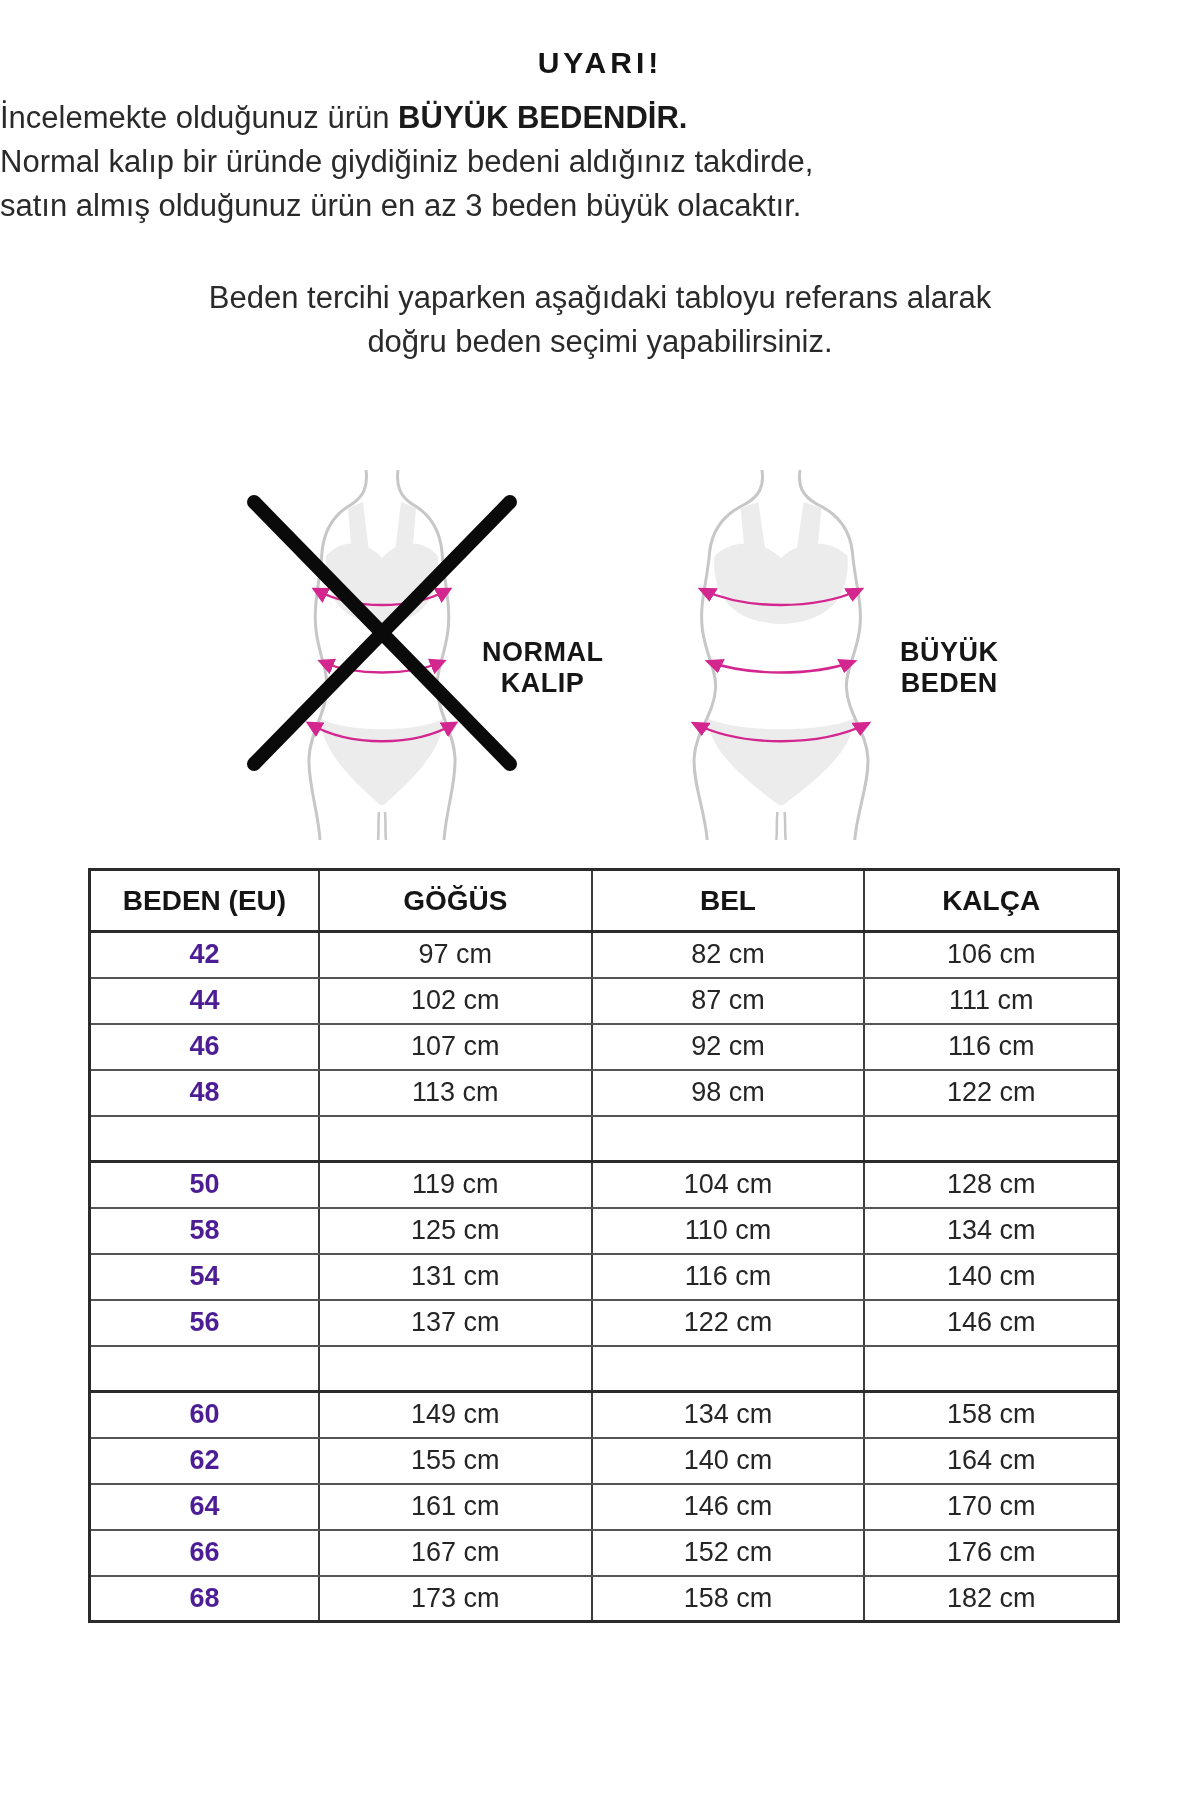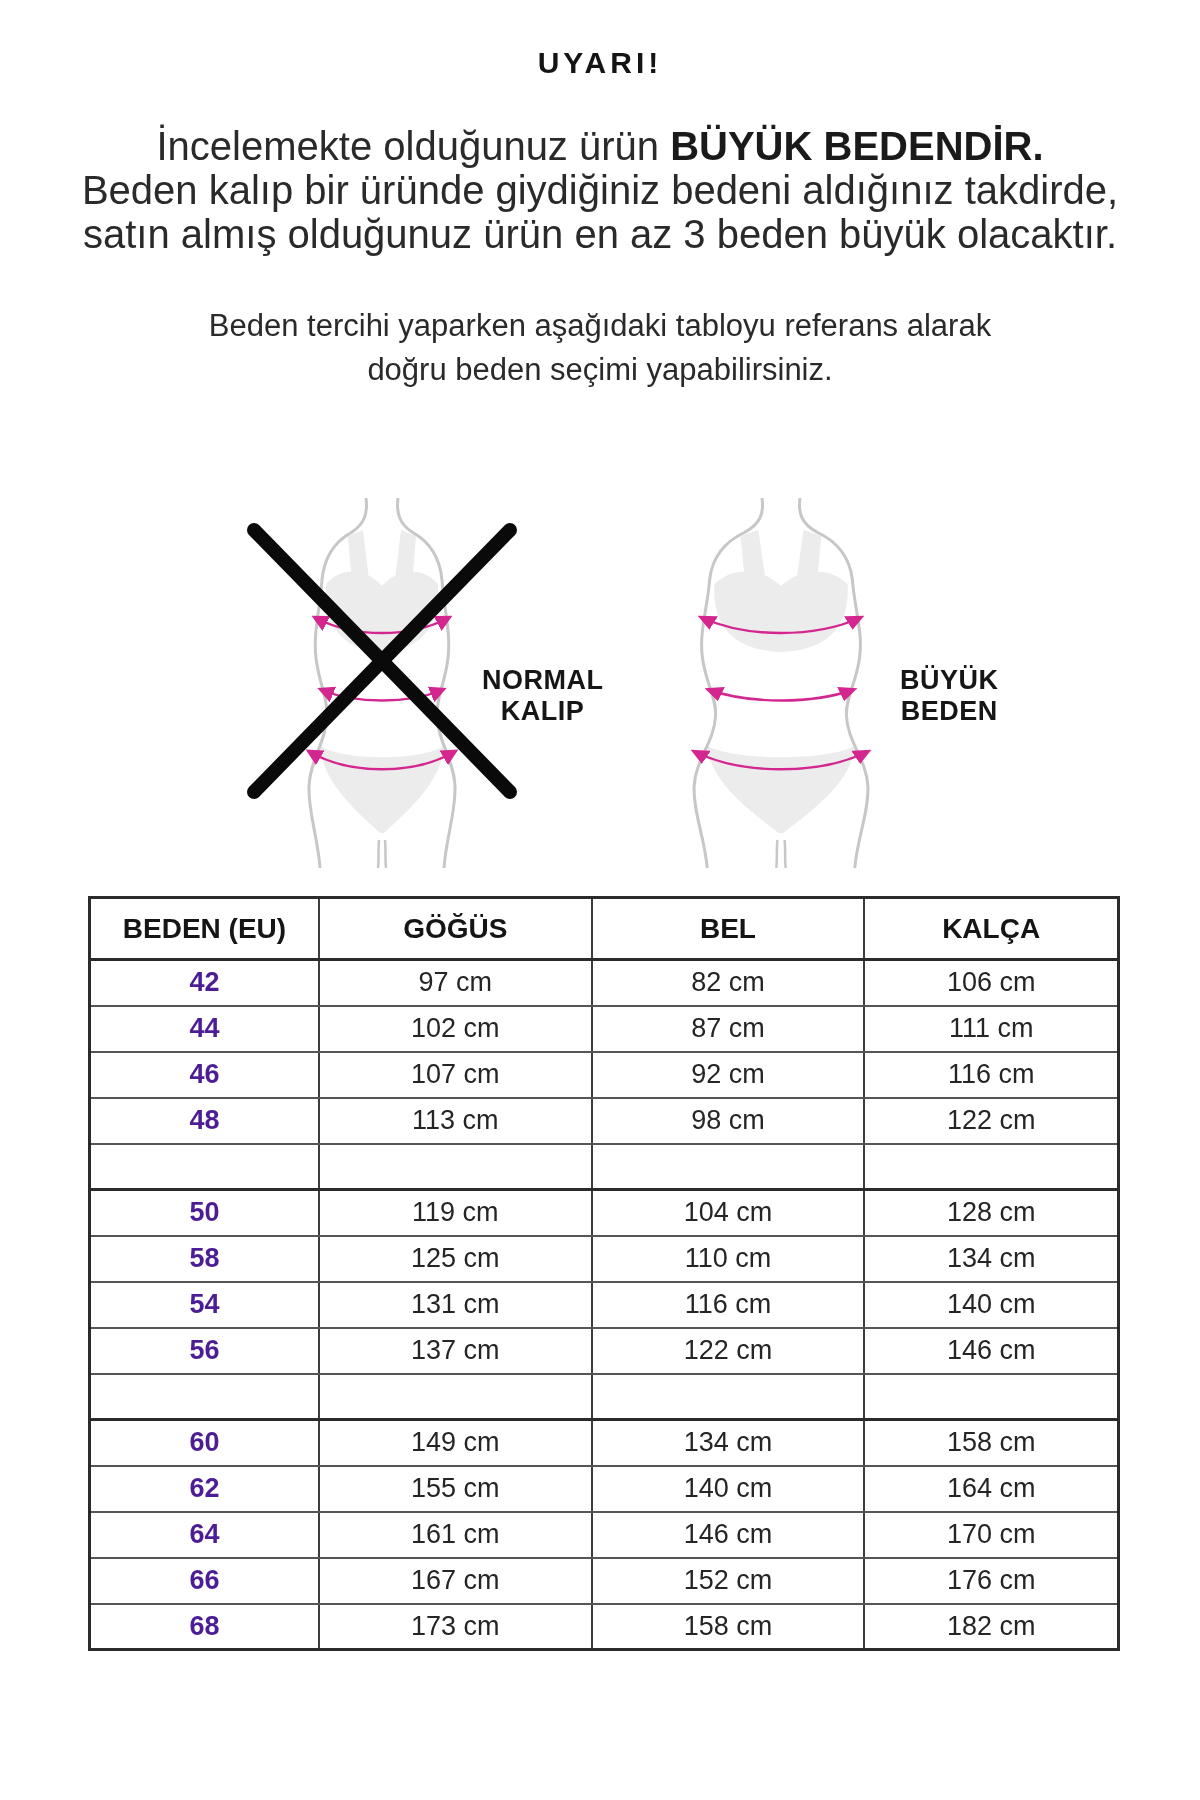--- a/index.html
+++ b/index.html
@@ -22,21 +22,21 @@
   .page{width:1200px;height:1335px;padding-top:46px;}
 
   .title{
     text-align:center;
     font-size:30px;
     font-weight:700;
     letter-spacing:4px;
     color:#141414;
   }
 
-  .intro{margin-top:44px;text-align:center;font-size:40px;font-weight:400;line-height:44px;color:#2a2a2a;}
+  .intro{margin-top:16px;font-size:31px;font-weight:400;line-height:44px;color:#2a2a2a;}
   .intro .line{display:block;}
   .intro b{font-weight:700;color:#1a1a1a;}
 
   .instruction{margin-top:48px;text-align:center;font-size:31px;font-weight:400;line-height:44px;color:#2a2a2a;}
   .instruction .line{display:block;}
 
   .figures{
     margin:106px auto 0;
     width:660px;
     display:flex;
@@ -92,21 +92,21 @@
 </style>
 </head>
 <body>
 
 <div class="page">
 
   <h1 class="title">UYARI!</h1>
 
   <p class="intro">
     <span class="line"><span>İncelemekte olduğunuz ürün </span><b>BÜYÜK BEDENDİR.</b></span>
-    <span class="line">Beden kalıp bir üründe giydiğiniz bedeni aldığınız takdirde,</span>
+    <span class="line">Normal kalıp bir üründe giydiğiniz bedeni aldığınız takdirde,</span>
     <span class="line">satın almış olduğunuz ürün en az 3 beden büyük olacaktır.</span>
   </p>
 
   <p class="instruction">
     <span class="line">Beden tercihi yaparken aşağıdaki tabloyu referans alarak</span>
     <span class="line">doğru beden seçimi yapabilirsiniz.</span>
   </p>
 
   <div class="figures">
 

